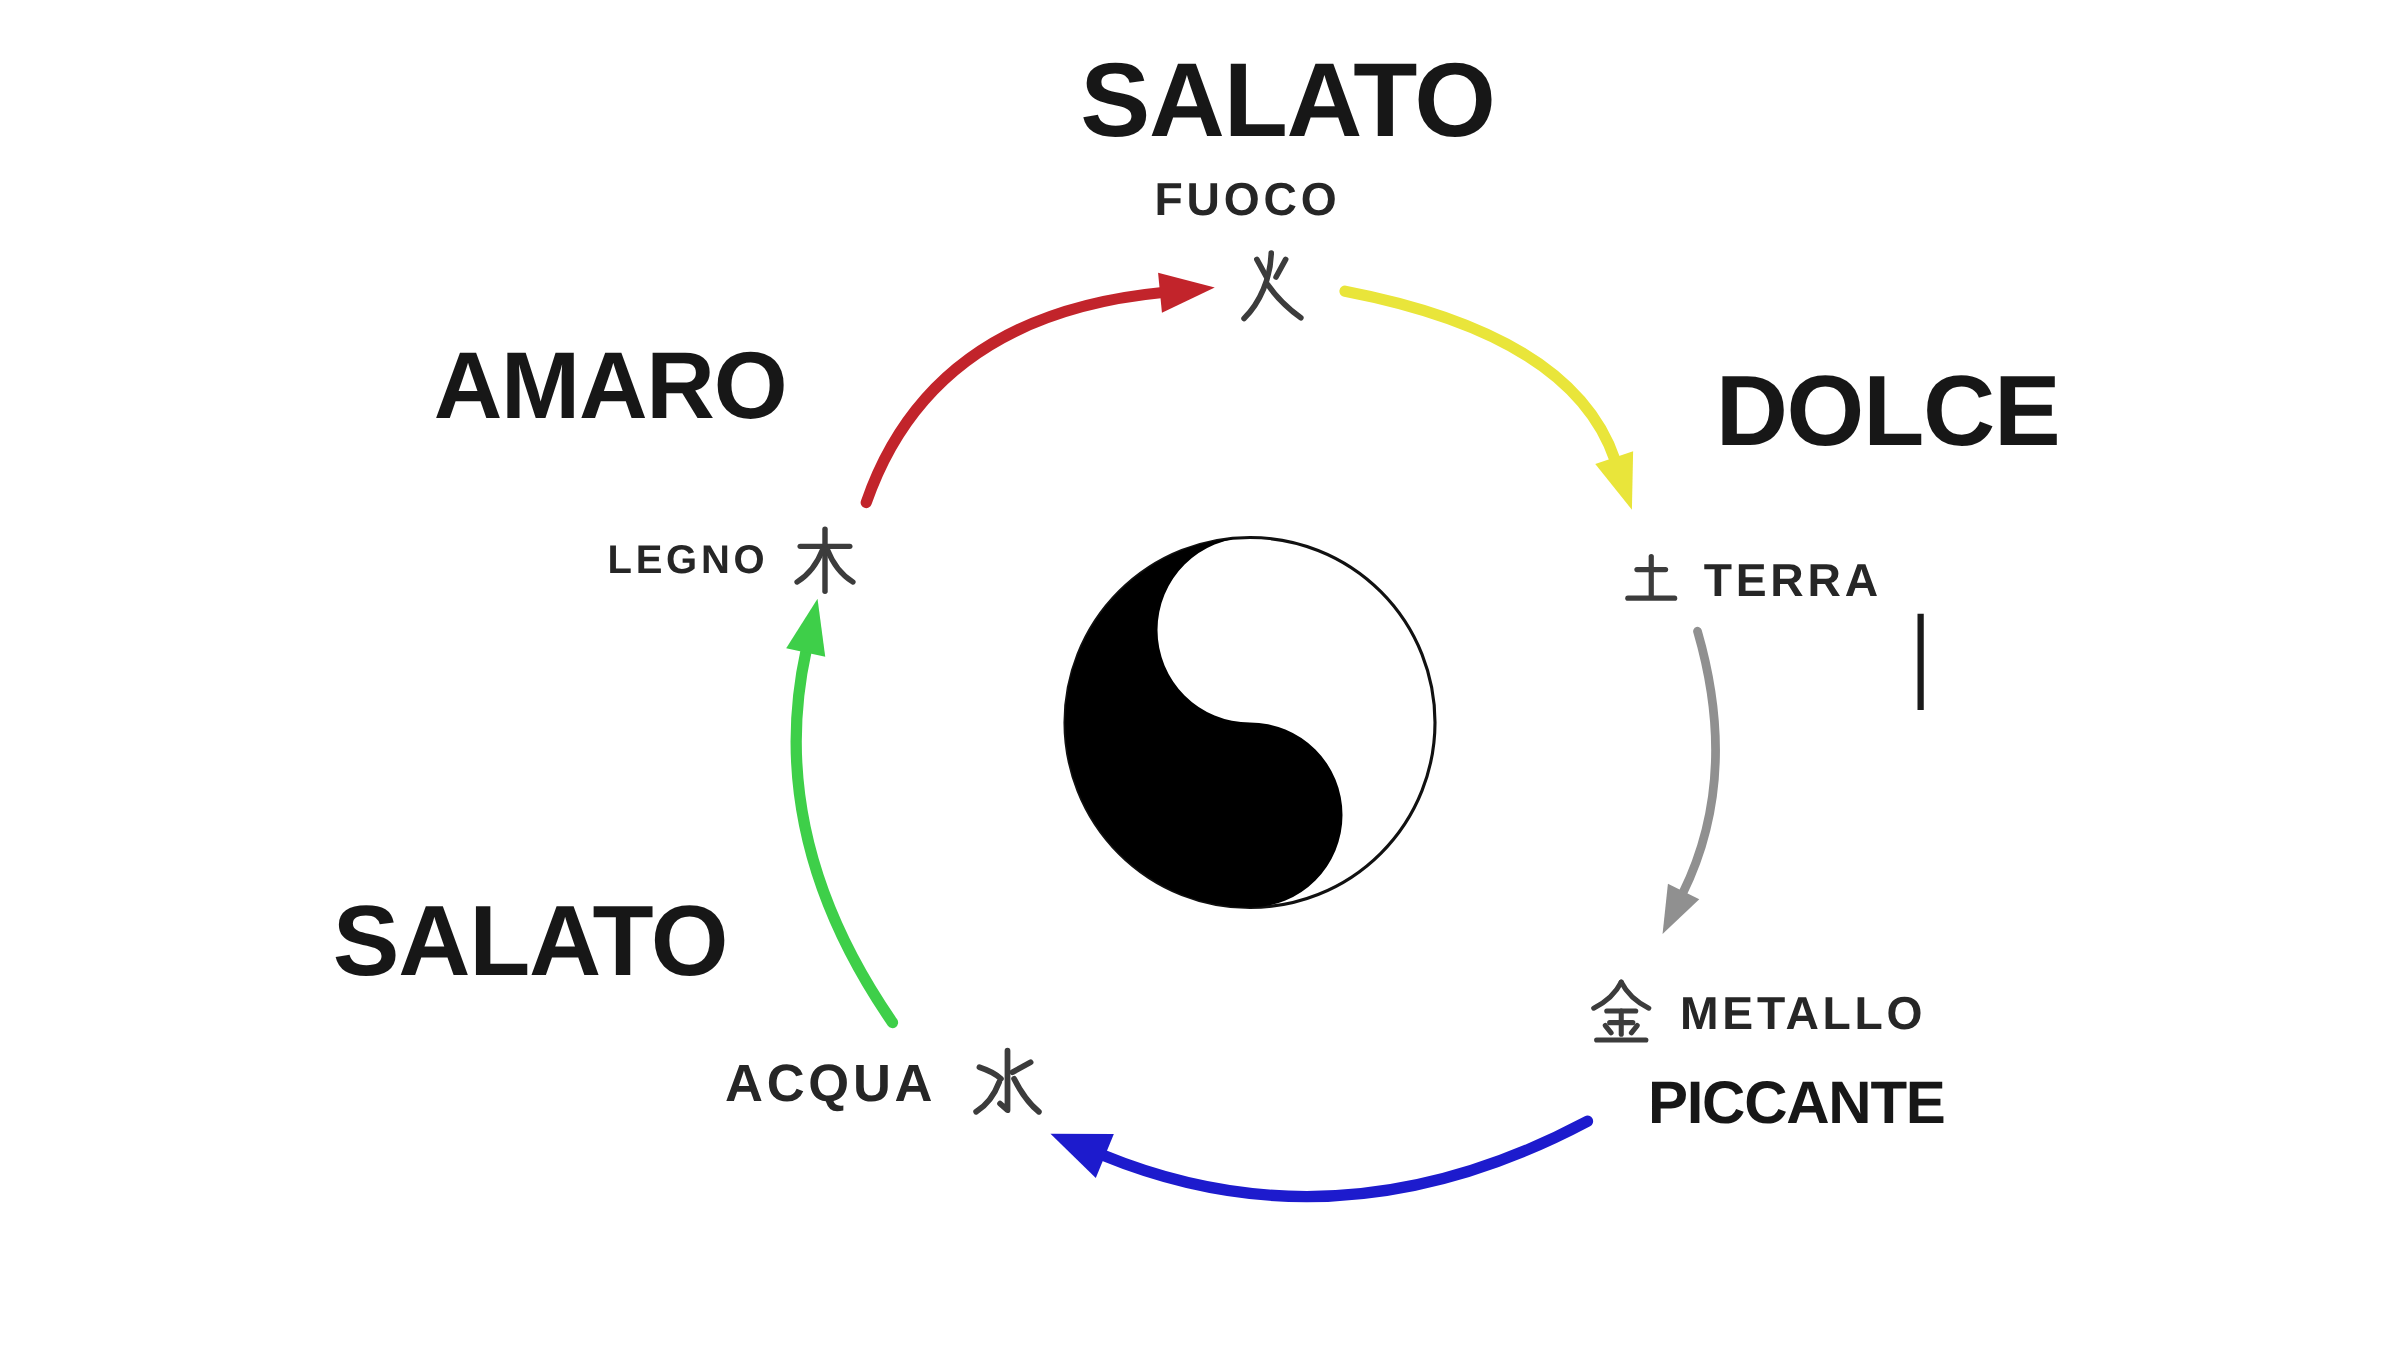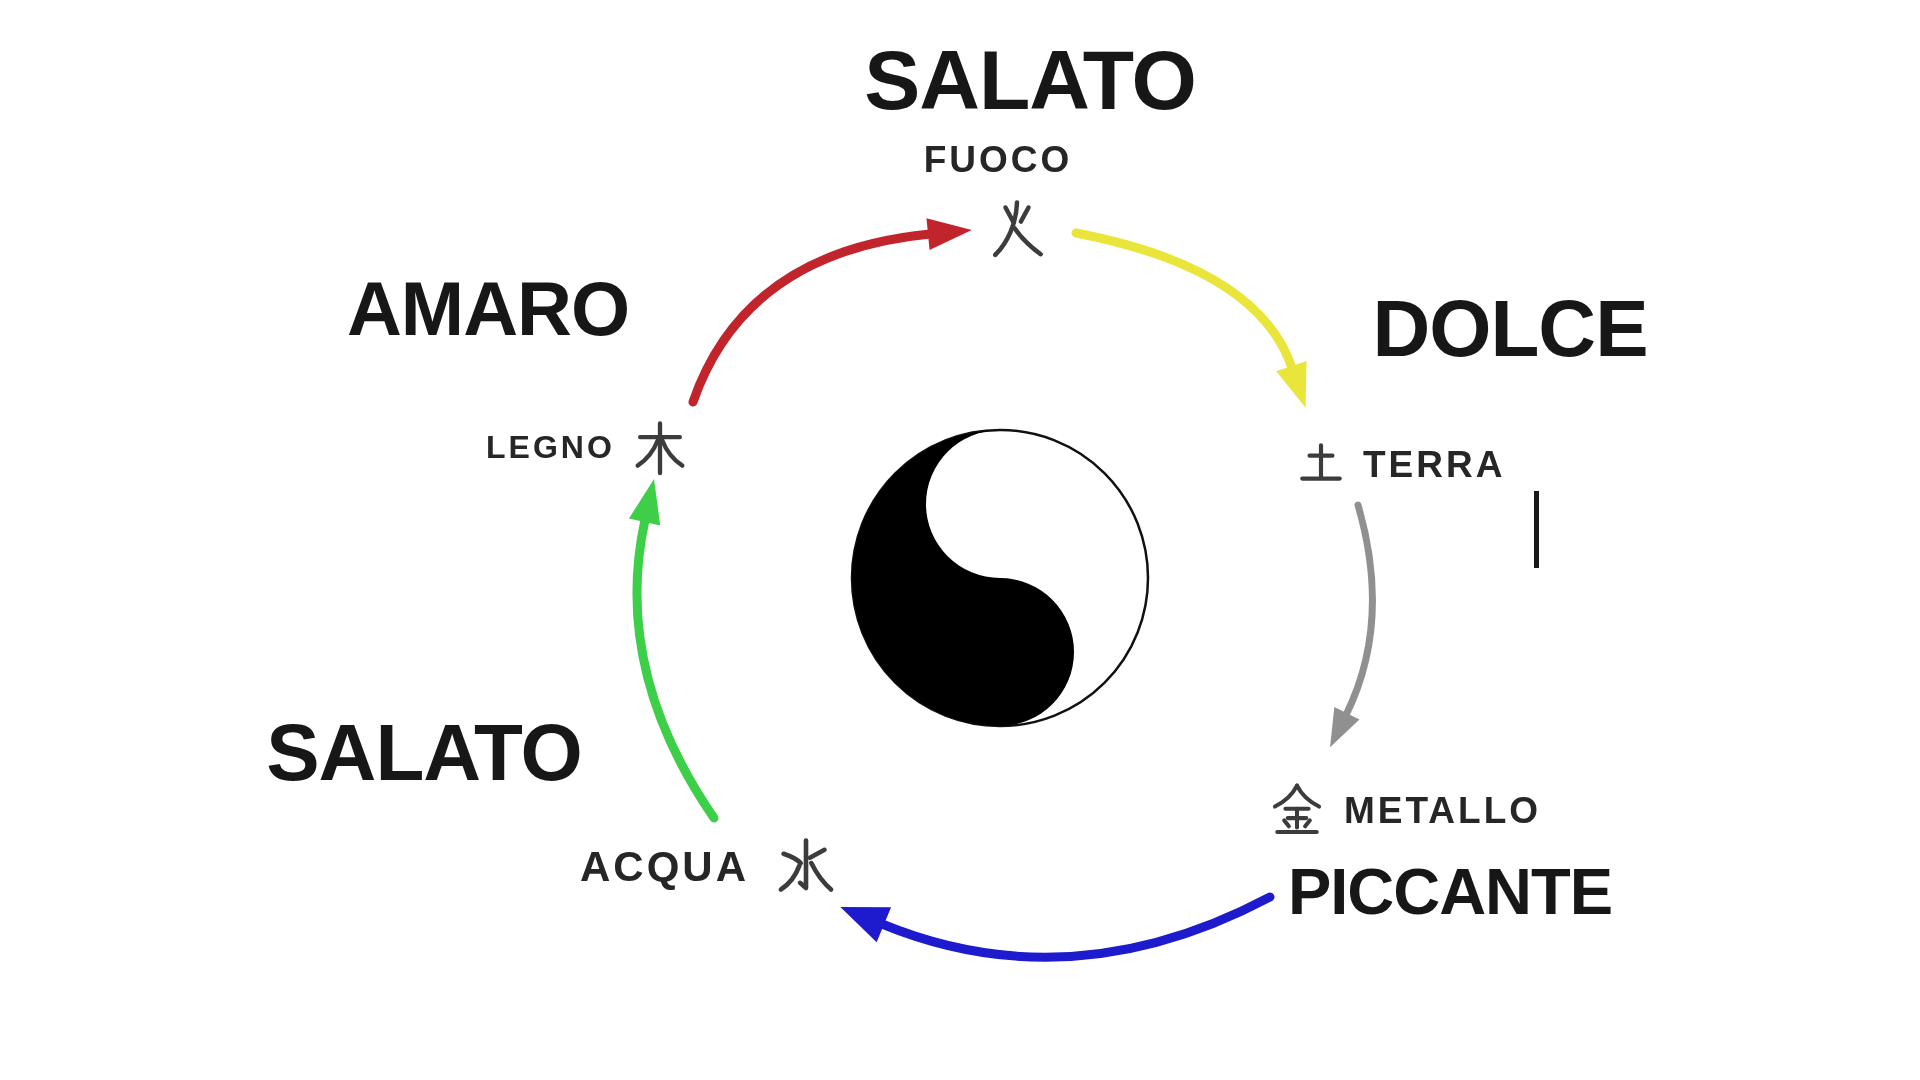--- a/index.html
+++ b/index.html
@@ -12,21 +12,21 @@
   svg.layer{position:absolute;left:0;top:0;}
   .taste{
     position:absolute;transform:translateX(-50%);
     font-weight:700;color:#171717;line-height:1;letter-spacing:-1px;
     white-space:nowrap;
   }
   .t-amaro{font-size:84px;}
   .t-acido{font-size:76px;}
   .t-dolce{font-size:80px;}
   .t-salato{font-size:80px;}
-  .t-piccante{font-size:65px;margin-left:13px;}
+  .t-piccante{font-size:48px;}
   .el-group{
     position:absolute;display:flex;align-items:center;white-space:nowrap;
   }
   .el-label{
     font-weight:700;color:#262626;letter-spacing:3px;line-height:1;text-align:right;
   }
   .fs37{font-size:37px;}
   .fs42{font-size:42px;}
   .fs46{font-size:32px;}
   .hanzi{display:block;}

